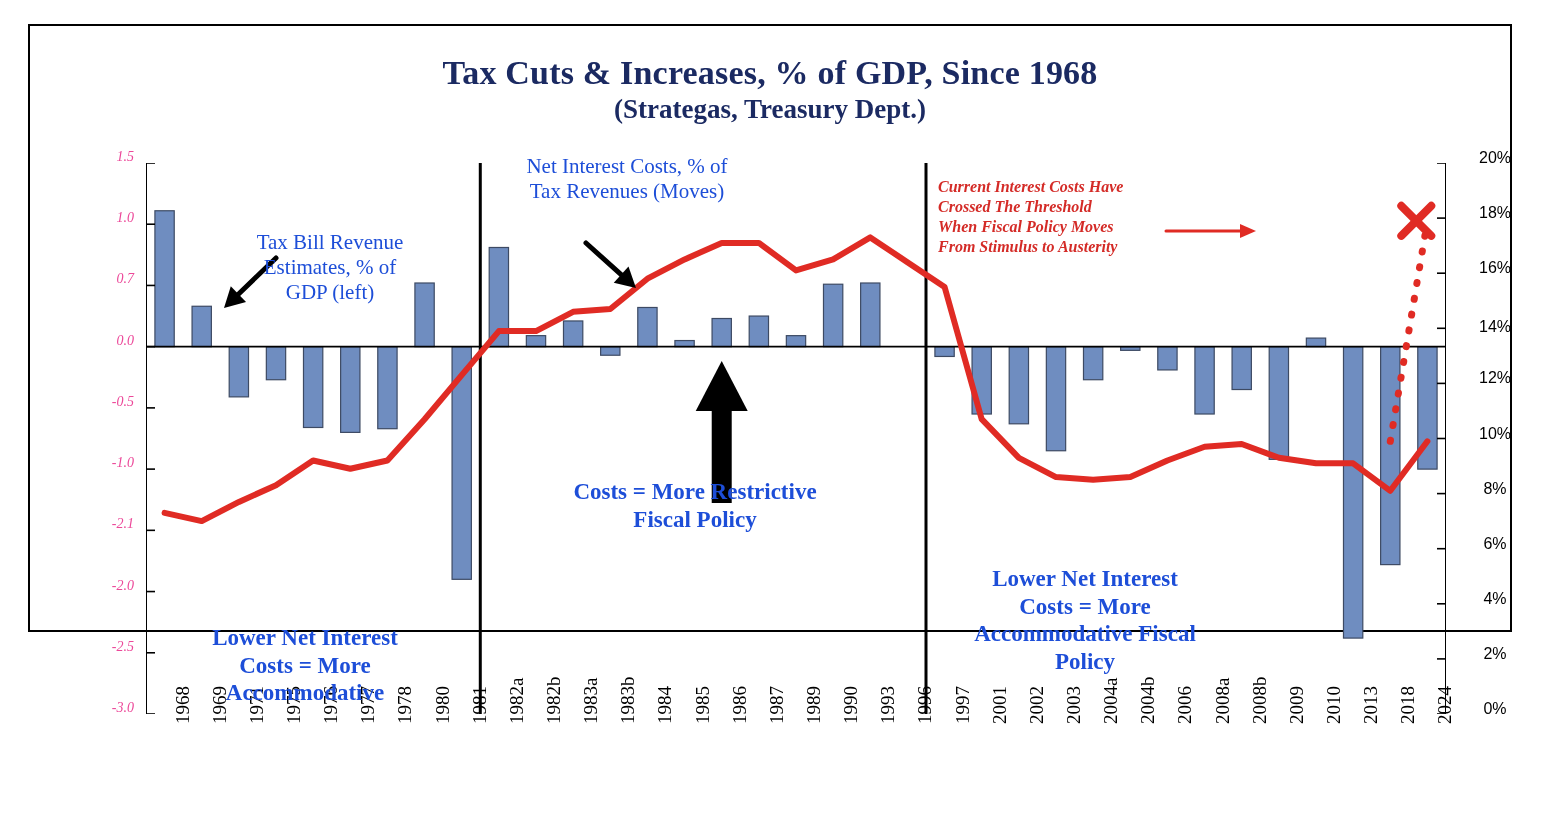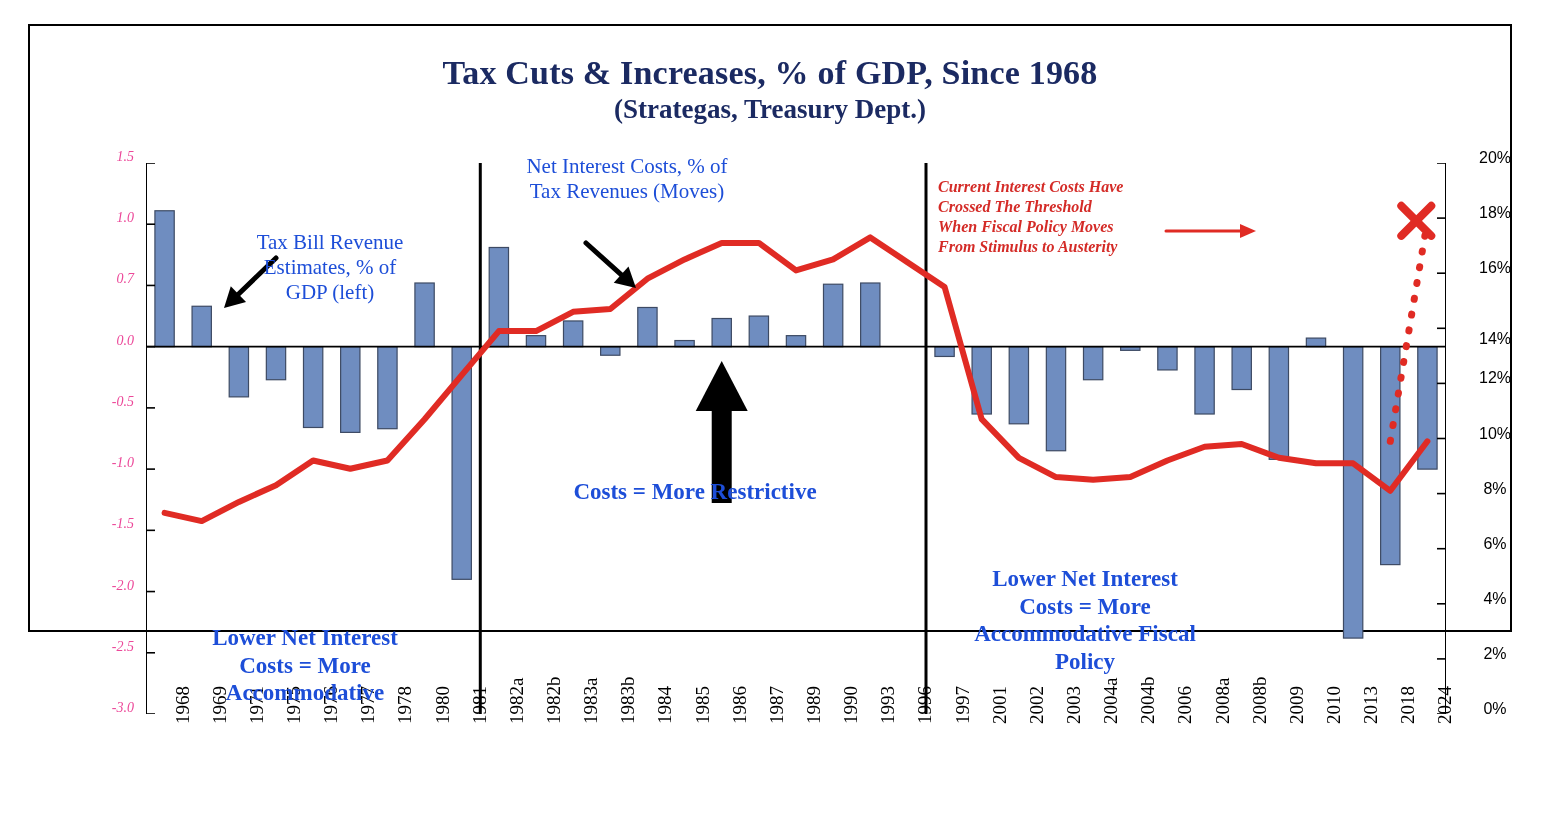--- a/index.html
+++ b/index.html
@@ -132,30 +132,30 @@
     <div id="title-main">Tax Cuts &amp; Increases, % of GDP, Since 1968</div>
     <div id="title-sub">(Strategas, Treasury Dept.)</div>
 
     <div id="yticks-left">
         <div class="ytick-left" style="left: 34px; top: 123px;">1.5</div>
         <div class="ytick-left" style="left: 34px; top: 184.222px;">1.0</div>
         <div class="ytick-left" style="left: 34px; top: 245.444px;">0.7</div>
         <div class="ytick-left" style="left: 34px; top: 306.667px;">0.0</div>
         <div class="ytick-left" style="left: 34px; top: 367.889px;">-0.5</div>
         <div class="ytick-left" style="left: 34px; top: 429.111px;">-1.0</div>
-        <div class="ytick-left" style="left: 34px; top: 490.333px;">-1.5</div>
+        <div class="ytick-left" style="left: 34px; top: 490.333px;">-2.1</div>
         <div class="ytick-left" style="left: 34px; top: 551.556px;">-2.0</div>
         <div class="ytick-left" style="left: 34px; top: 612.778px;">-2.5</div>
         <div class="ytick-left" style="left: 34px; top: 674px;">-3.0</div>
       </div>
     <div id="yticks-right">
         <div class="ytick-right" style="left: 1430px; top: 123px;">20%</div>
         <div class="ytick-right" style="left: 1430px; top: 178.1px;">18%</div>
         <div class="ytick-right" style="left: 1430px; top: 233.2px;">16%</div>
-        <div class="ytick-right" style="left: 1430px; top: 304px;">14%</div>
+        <div class="ytick-right" style="left: 1430px; top: 292px;">14%</div>
         <div class="ytick-right" style="left: 1430px; top: 343.4px;">12%</div>
         <div class="ytick-right" style="left: 1430px; top: 398.5px;">10%</div>
         <div class="ytick-right" style="left: 1430px; top: 453.6px;">8%</div>
         <div class="ytick-right" style="left: 1430px; top: 508.7px;">6%</div>
         <div class="ytick-right" style="left: 1430px; top: 563.8px;">4%</div>
         <div class="ytick-right" style="left: 1430px; top: 618.9px;">2%</div>
         <div class="ytick-right" style="left: 1430px; top: 674px;">0%</div>
       </div>
     <div id="xticks">
         <div class="xtick" style="left: 141.571px; top: 698px;">1968</div>
@@ -284,20 +284,21 @@
       <div>GDP (left)</div>
     </div>
 
     <div class="anno" id="anno-netint">
       <div>Net Interest Costs, % of</div>
       <div>Tax Revenues (Moves)</div>
     </div>
 
     <div class="anno anno-bold" id="anno-higher">
       <div>Costs = More Restrictive</div>
+      <div>Fiscal Policy</div>
     </div>
 
     <div class="anno anno-bold" id="anno-lowerleft">
       <div>Lower Net Interest</div>
       <div>Costs = More</div>
       <div>Accommodative</div>
     </div>
 
     <div class="anno anno-bold" id="anno-lowerright">
       <div>Lower Net Interest</div>

